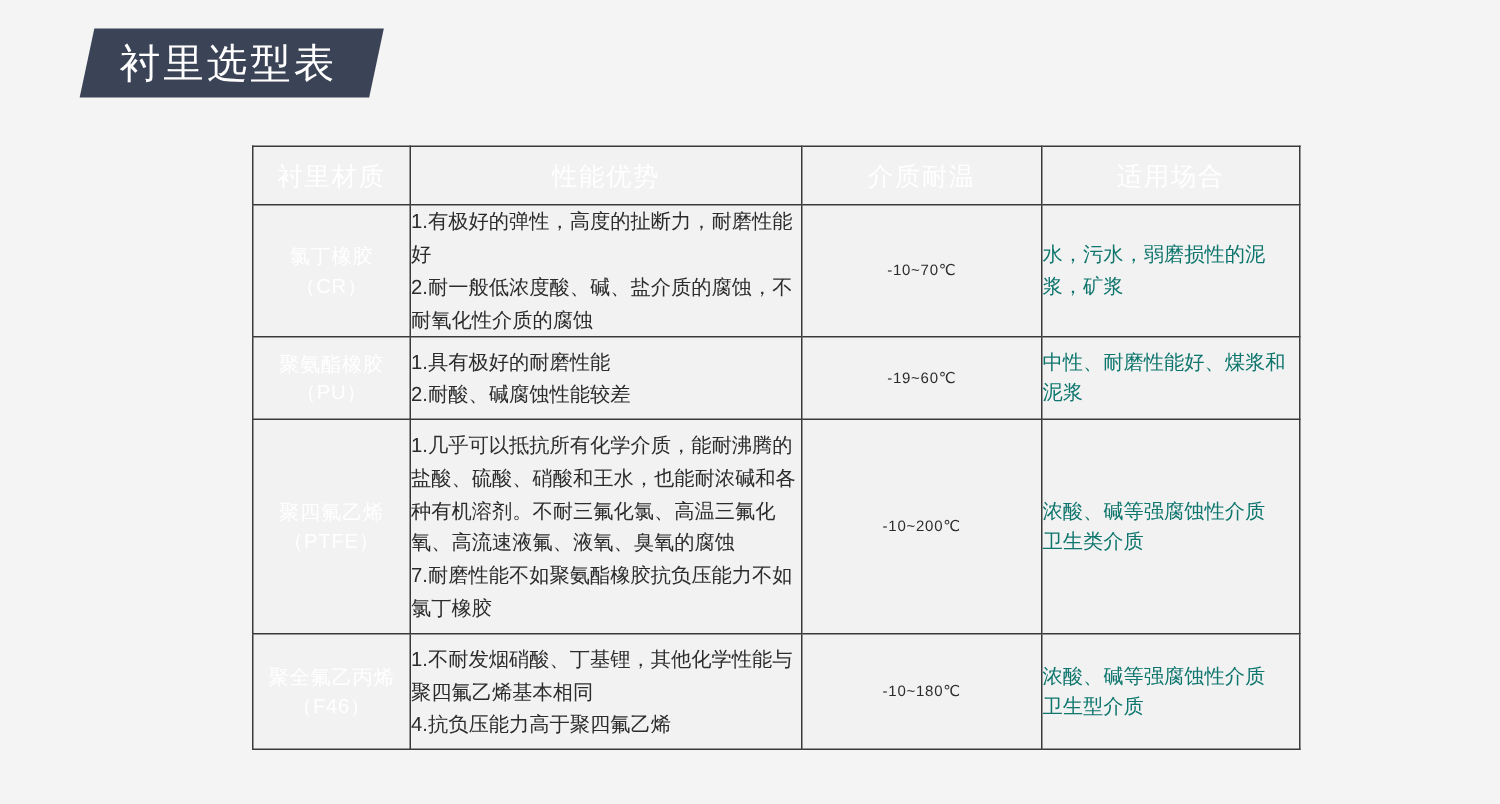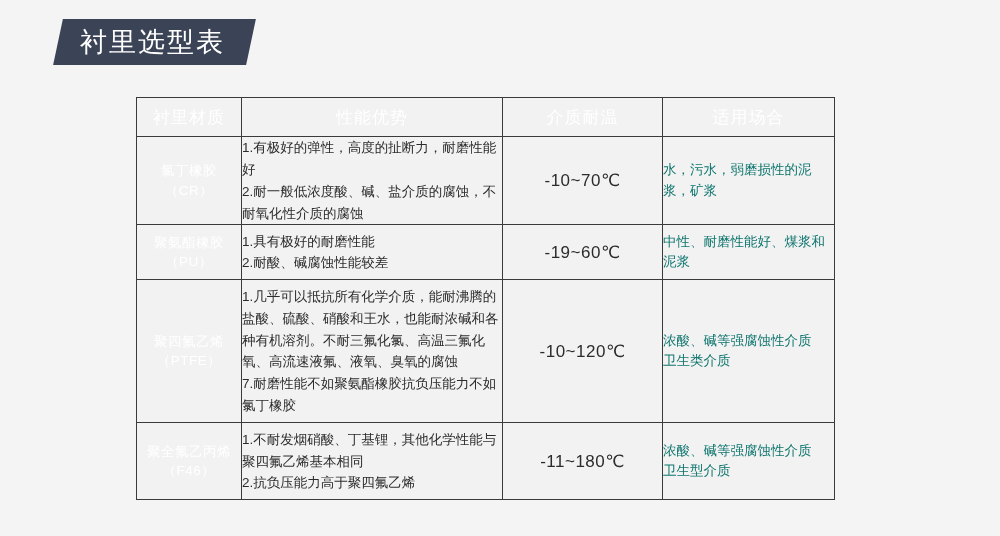--- a/index.html
+++ b/index.html
@@ -33,21 +33,21 @@
     color: #ffffff;
     font-size: 27px;
     letter-spacing: 2px;
     line-height: 1;
     white-space: nowrap;
   }
 
   
   .table-wrap {
     position: absolute;
-    left: 136px;
+    left: 168px;
     top: 97px;
     width: 698px;
   }
   table.spec-table {
     border-collapse: collapse;
     width: 698px;
     table-layout: fixed;
   }
   table.spec-table td,
   table.spec-table th {
@@ -87,21 +87,21 @@
   td.perf-cell {
     color: #2c2c2c;
     font-size: 13.5px;
     line-height: 1.62;
     padding: 7px 10px 7px 14px;
     white-space: pre-line;
     vertical-align: middle;
   }
   td.temp-cell {
     color: #2c2c2c;
-    font-size: 17px;
+    font-size: 10px;
     text-align: center;
     letter-spacing: 0.5px;
   }
   td.use-cell {
     color: #0f766e;
     font-size: 13.5px;
     line-height: 1.55;
     padding: 7px 8px 7px 10px;
     white-space: pre-line;
     vertical-align: middle;
@@ -157,30 +157,30 @@
         <td class="temp-cell">-19~60℃</td>
         <td class="use-cell">中性、耐磨性能好、煤浆和泥浆</td>
       </tr>
       <tr class="row-2">
         <td class="material-cell">
           <span class="mat-name">聚四氟乙烯</span>
           <span class="mat-abbr">（PTFE）</span>
         </td>
         <td class="perf-cell">1.几乎可以抵抗所有化学介质，能耐沸腾的盐酸、硫酸、硝酸和王水，也能耐浓碱和各种有机溶剂。不耐三氟化氯、高温三氟化氧、高流速液氟、液氧、臭氧的腐蚀
 7.耐磨性能不如聚氨酯橡胶抗负压能力不如氯丁橡胶</td>
-        <td class="temp-cell">-10~120℃</td>
+        <td class="temp-cell">-10~200℃</td>
         <td class="use-cell">浓酸、碱等强腐蚀性介质
 卫生类介质</td>
       </tr>
       <tr class="row-3">
         <td class="material-cell">
           <span class="mat-name">聚全氟乙丙烯</span>
           <span class="mat-abbr">（F46）</span>
         </td>
         <td class="perf-cell">1.不耐发烟硝酸、丁基锂，其他化学性能与聚四氟乙烯基本相同
-2.抗负压能力高于聚四氟乙烯</td>
-        <td class="temp-cell">-11~180℃</td>
+4.抗负压能力高于聚四氟乙烯</td>
+        <td class="temp-cell">-10~180℃</td>
         <td class="use-cell">浓酸、碱等强腐蚀性介质
 卫生型介质</td>
       </tr>
     </tbody>
   </table>
 </div>
 
 </body></html>

